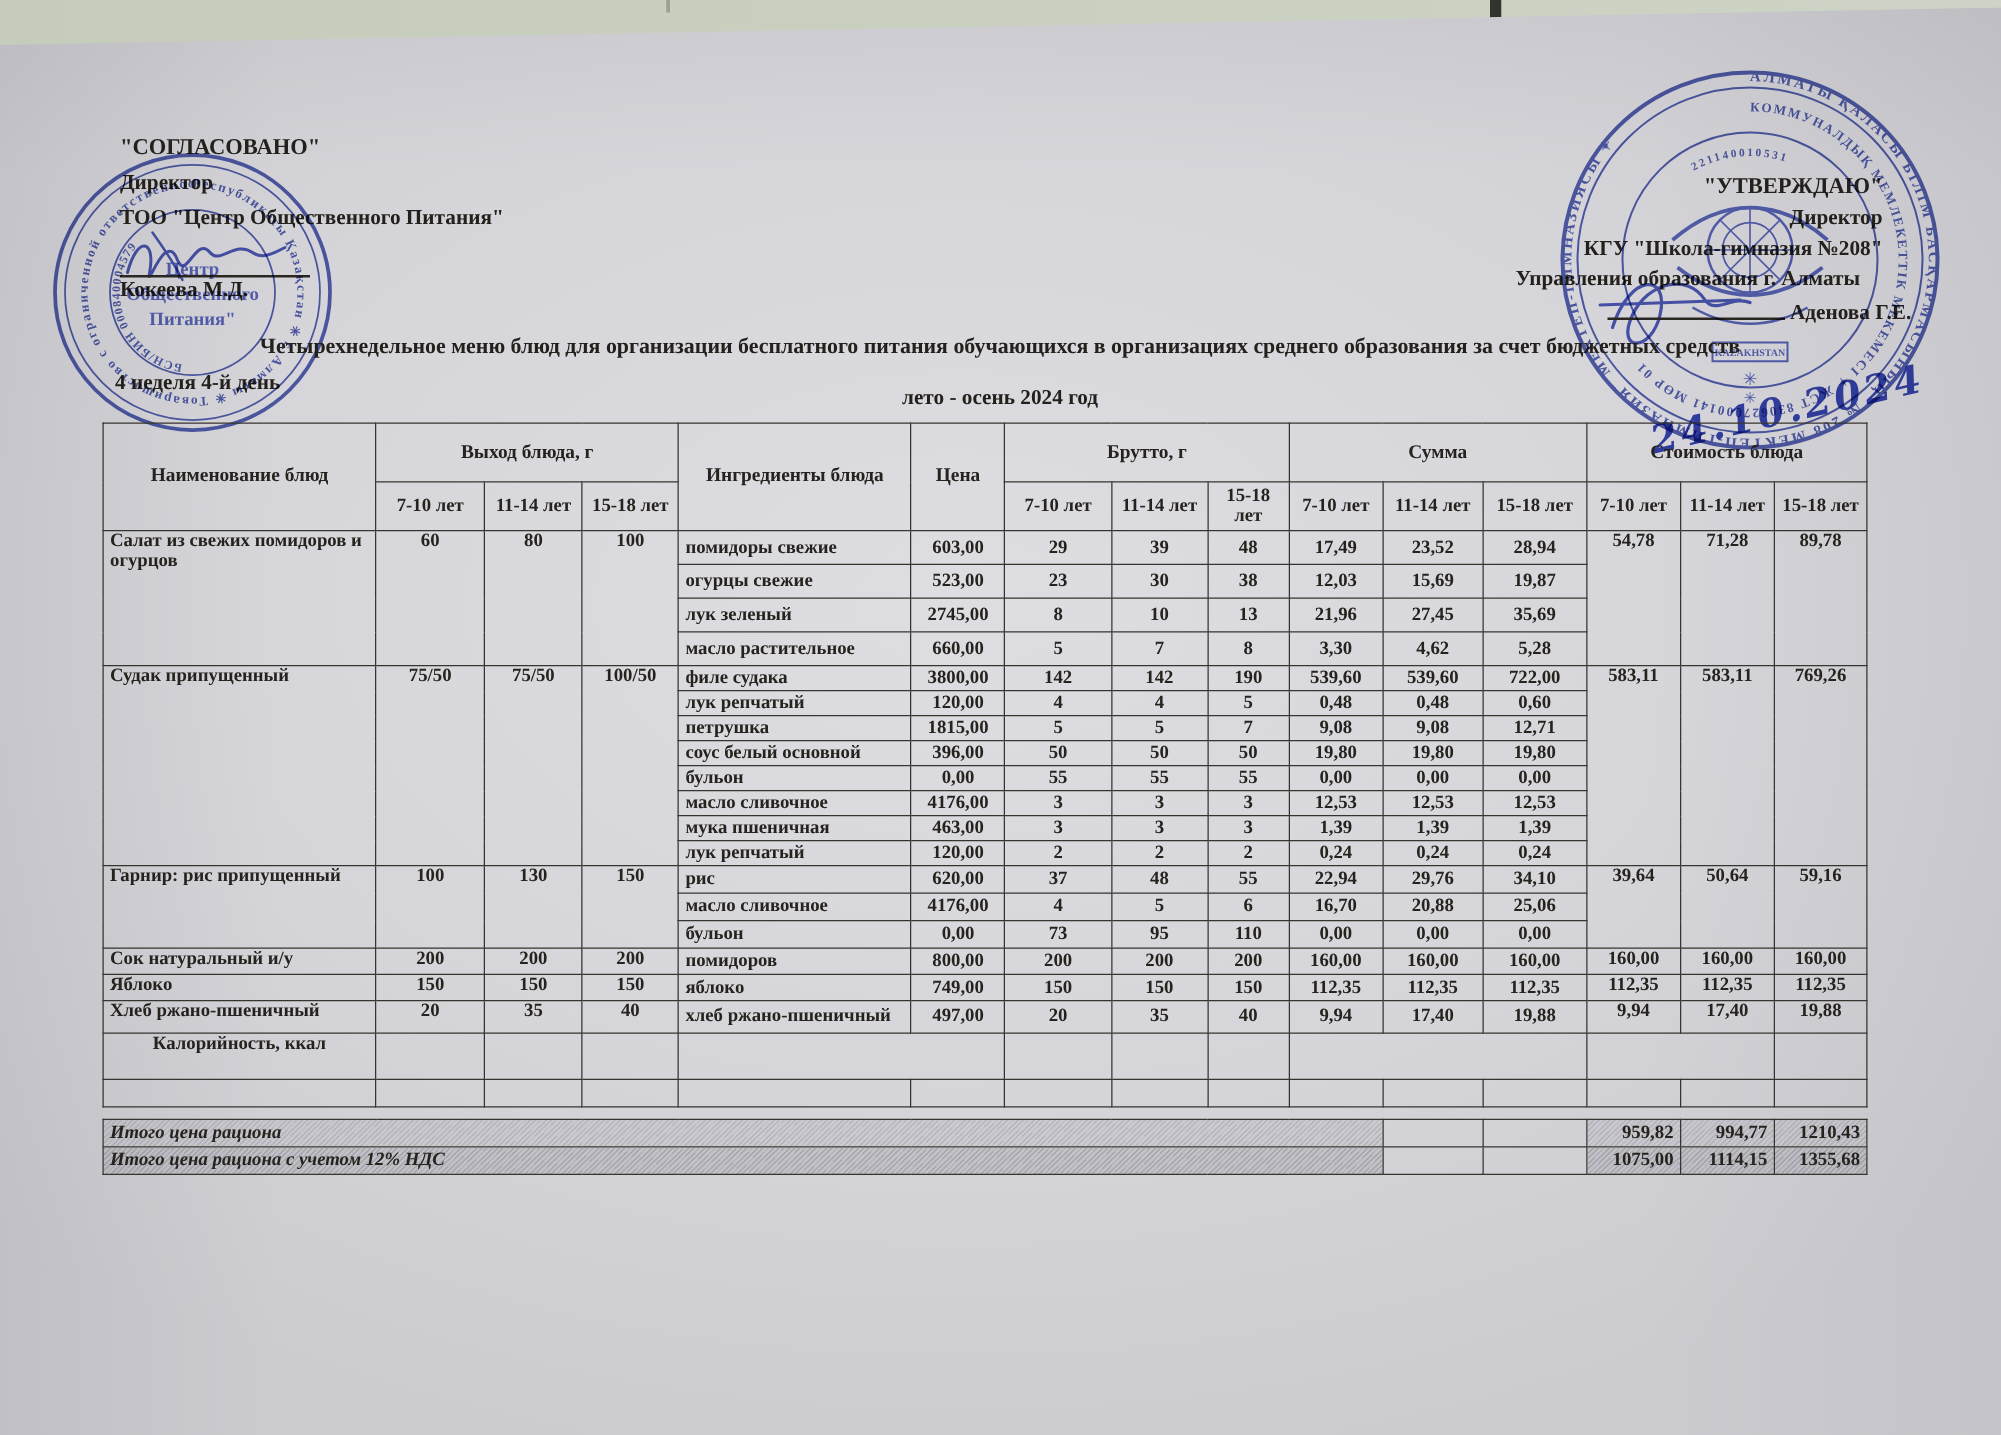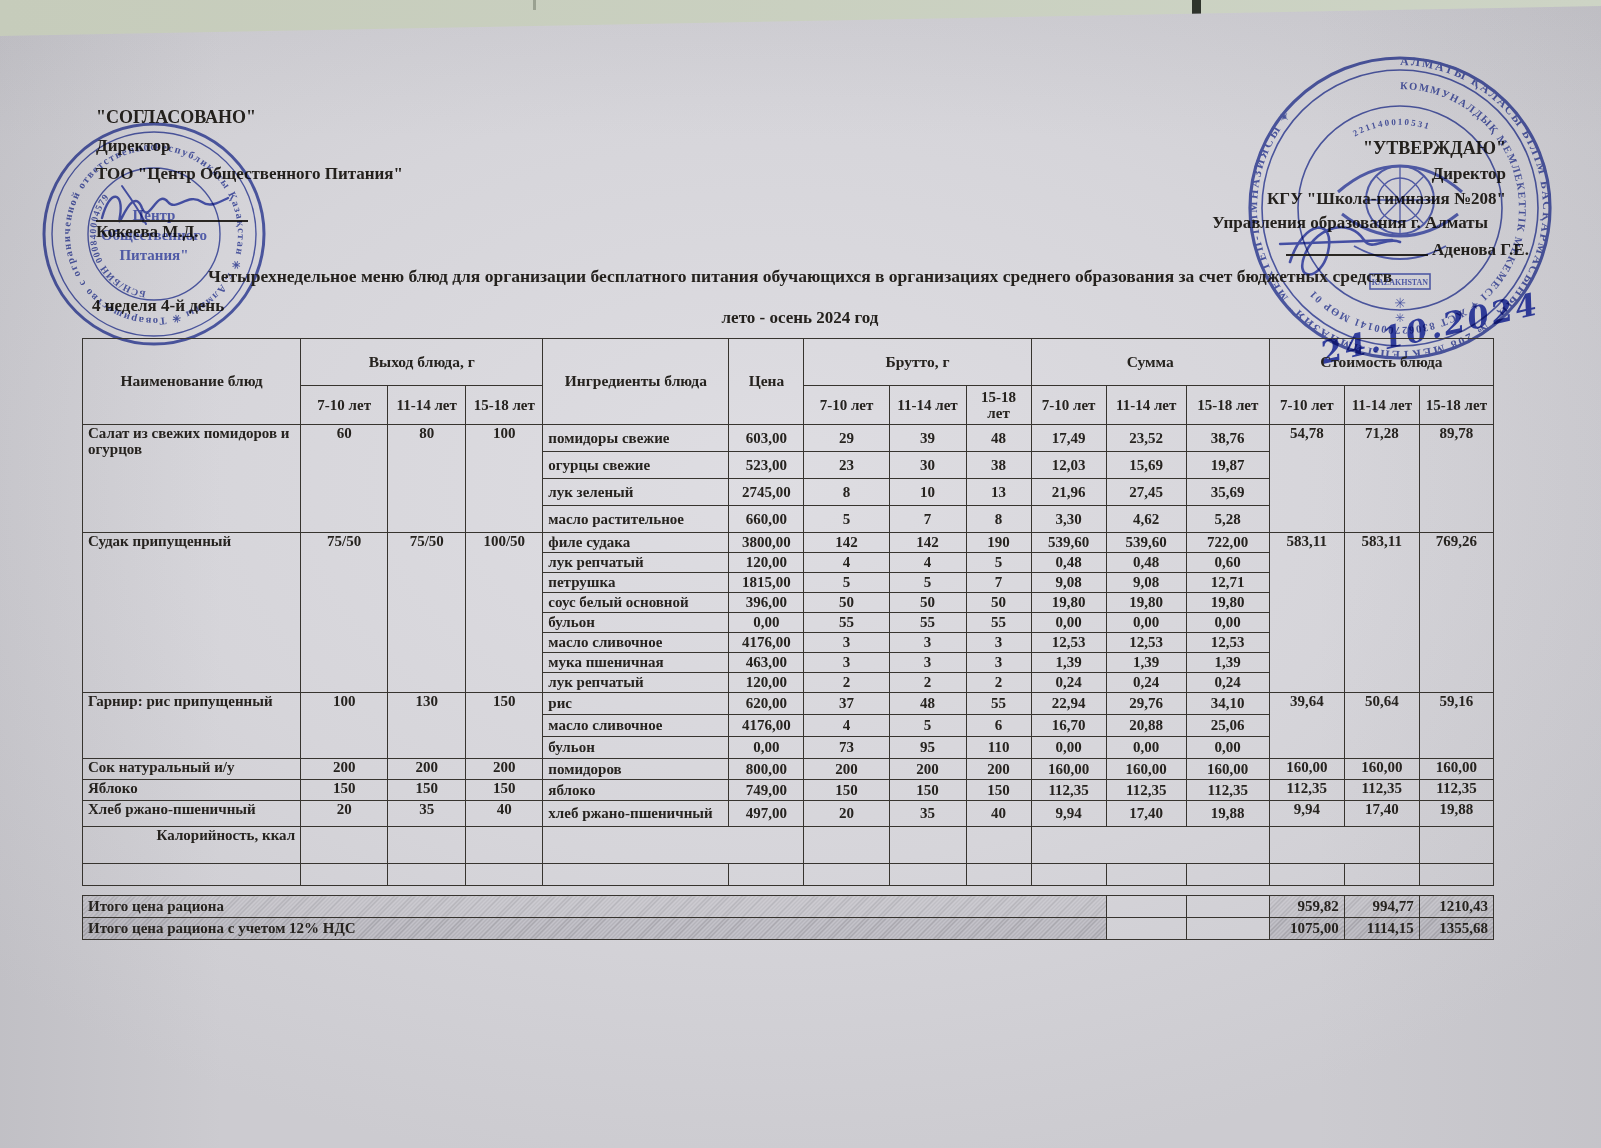--- a/index.html
+++ b/index.html
@@ -44,25 +44,25 @@
   td.ing{text-align:left;}
   td.num{text-align:center;}
   td.top{vertical-align:top;padding-top:1px;}
   tr.dish-0 td{height:26px;}
   tr.dish-1 td{height:19px;}
   tr.dish-2 td{height:21px;}
   tr.dish-3 td{height:20px;}
   tr.dish-4 td{height:20px;}
   tr.dish-5 td{height:25px;}
   tr.kcal-row td{height:36px;}
-  td.kcal-label{text-align:right;font-size:16px;vertical-align:top;padding-top:2px;border-radius:16px;}
+  td.kcal-label{text-align:center;font-size:16px;vertical-align:top;padding-top:2px;border-radius:16px;}
   tr.empty-row td{height:21px;}
   tr.spacer-row td{border:0;height:9px;}
   tr.total-row td{height:21px;}
-  td.total-label{text-align:left;font-size:16px;
+  td.total-label{text-align:left;font-style:italic;font-size:16px;
     background:repeating-linear-gradient(135deg,rgba(104,102,110,.30) 0 1px,rgba(186,184,192,.30) 1px 3px);}
   td.total-val{text-align:right;font-size:15.5px;
     background:repeating-linear-gradient(135deg,rgba(104,102,110,.30) 0 1px,rgba(186,184,192,.30) 1px 3px);}
   tr.total-ndc td.total-label, tr.total-ndc td.total-val{
     background:repeating-linear-gradient(135deg,rgba(88,86,96,.38) 0 1px,rgba(170,168,178,.38) 1px 3px);}
 
   
   .stamp{mix-blend-mode:multiply;opacity:.88;}
   .hand-date{font-family:"DejaVu Serif",serif;font-style:italic;font-weight:bold;
     font-size:31px;letter-spacing:3px;color:#3a49b8;transform:rotate(-13deg);
@@ -213,21 +213,21 @@
           <td class="num top" rowspan="4">60</td>
           <td class="num top" rowspan="4">80</td>
           <td class="num top" rowspan="4">100</td>
           <td class="ing">помидоры свежие</td>
           <td class="num">603,00</td>
           <td class="num">29</td>
           <td class="num">39</td>
           <td class="num">48</td>
           <td class="num">17,49</td>
           <td class="num">23,52</td>
-          <td class="num">38,76</td>
+          <td class="num">28,94</td>
           <td class="num top" rowspan="4">54,78</td>
           <td class="num top" rowspan="4">71,28</td>
           <td class="num top" rowspan="4">89,78</td>
         </tr>
         <tr class="dish-0">
           <td class="ing">огурцы свежие</td>
           <td class="num">523,00</td>
           <td class="num">23</td>
           <td class="num">30</td>
           <td class="num">38</td>

